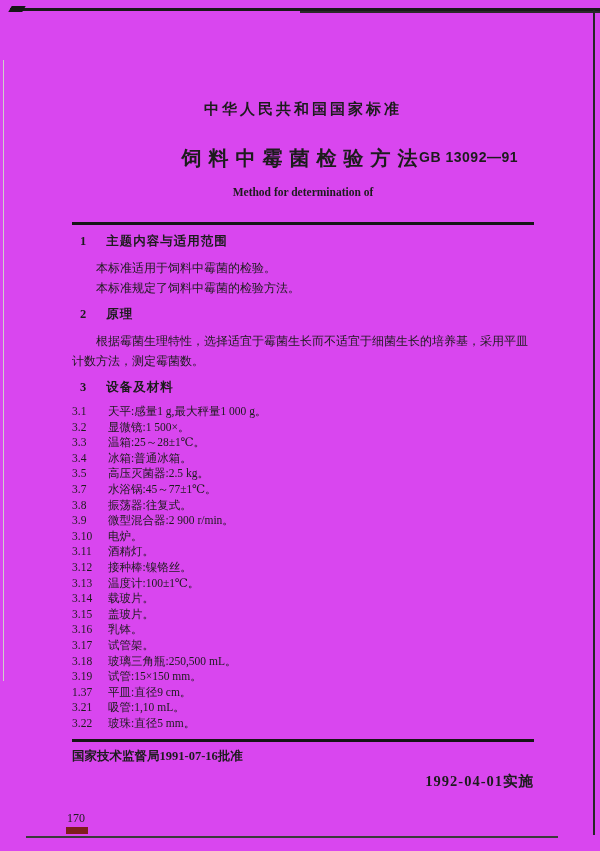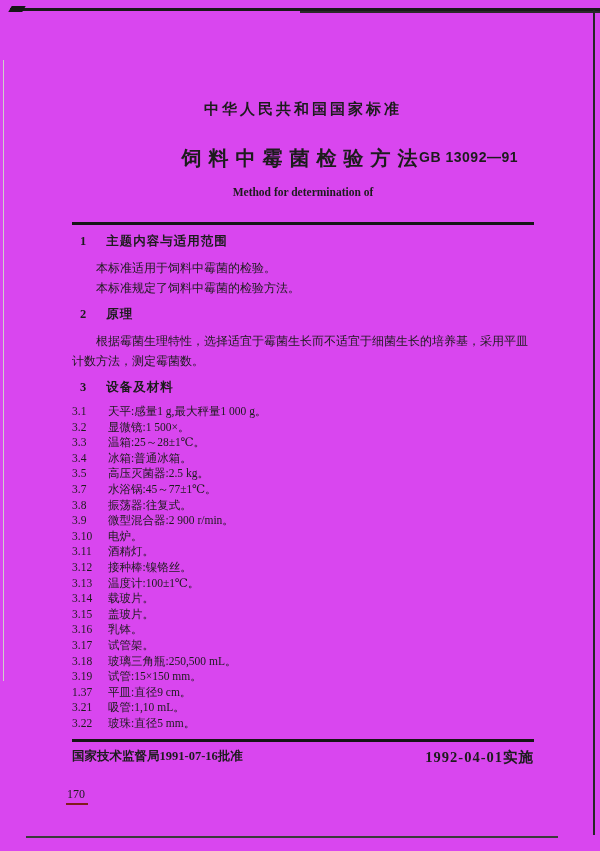--- a/index.html
+++ b/index.html
@@ -44,24 +44,24 @@
   p.body-p{margin:8px 0 0;font-size:12px;line-height:20px;text-indent:2em;}
   p.body-p + p.body-p{margin-top:0;}
 
   .equip-list{margin-top:5px;}
   .item{display:flex;line-height:15.6px;font-size:11.5px;}
   .item .no{flex:none;width:36px;}
   .item .txt{flex:1;}
 
   .footer{display:flex;justify-content:space-between;align-items:flex-start;margin-top:6px;}
   .f-left{font-weight:bold;font-size:12.5px;}
-  .f-right{font-weight:bold;font-size:14.5px;letter-spacing:1px;}
+  .f-right{font-weight:bold;font-size:14.5px;letter-spacing:1px;margin-top:24px;}
 
   .pageno{margin-top:20px;margin-left:-6px;display:inline-block;font-size:12px;
-    border-bottom:2px solid #7f1d1d;padding:0 3px 1px 1px;}
+    border-bottom:7px solid #7f1d1d;padding:0 3px 1px 1px;}
 </style>
 </head>
 <body>
 
 <div class="page">
 
   <div class="edge-top"></div>
   <div class="edge-top2"></div>
   <div class="edge-right"></div>
   <div class="edge-bottom"></div>

